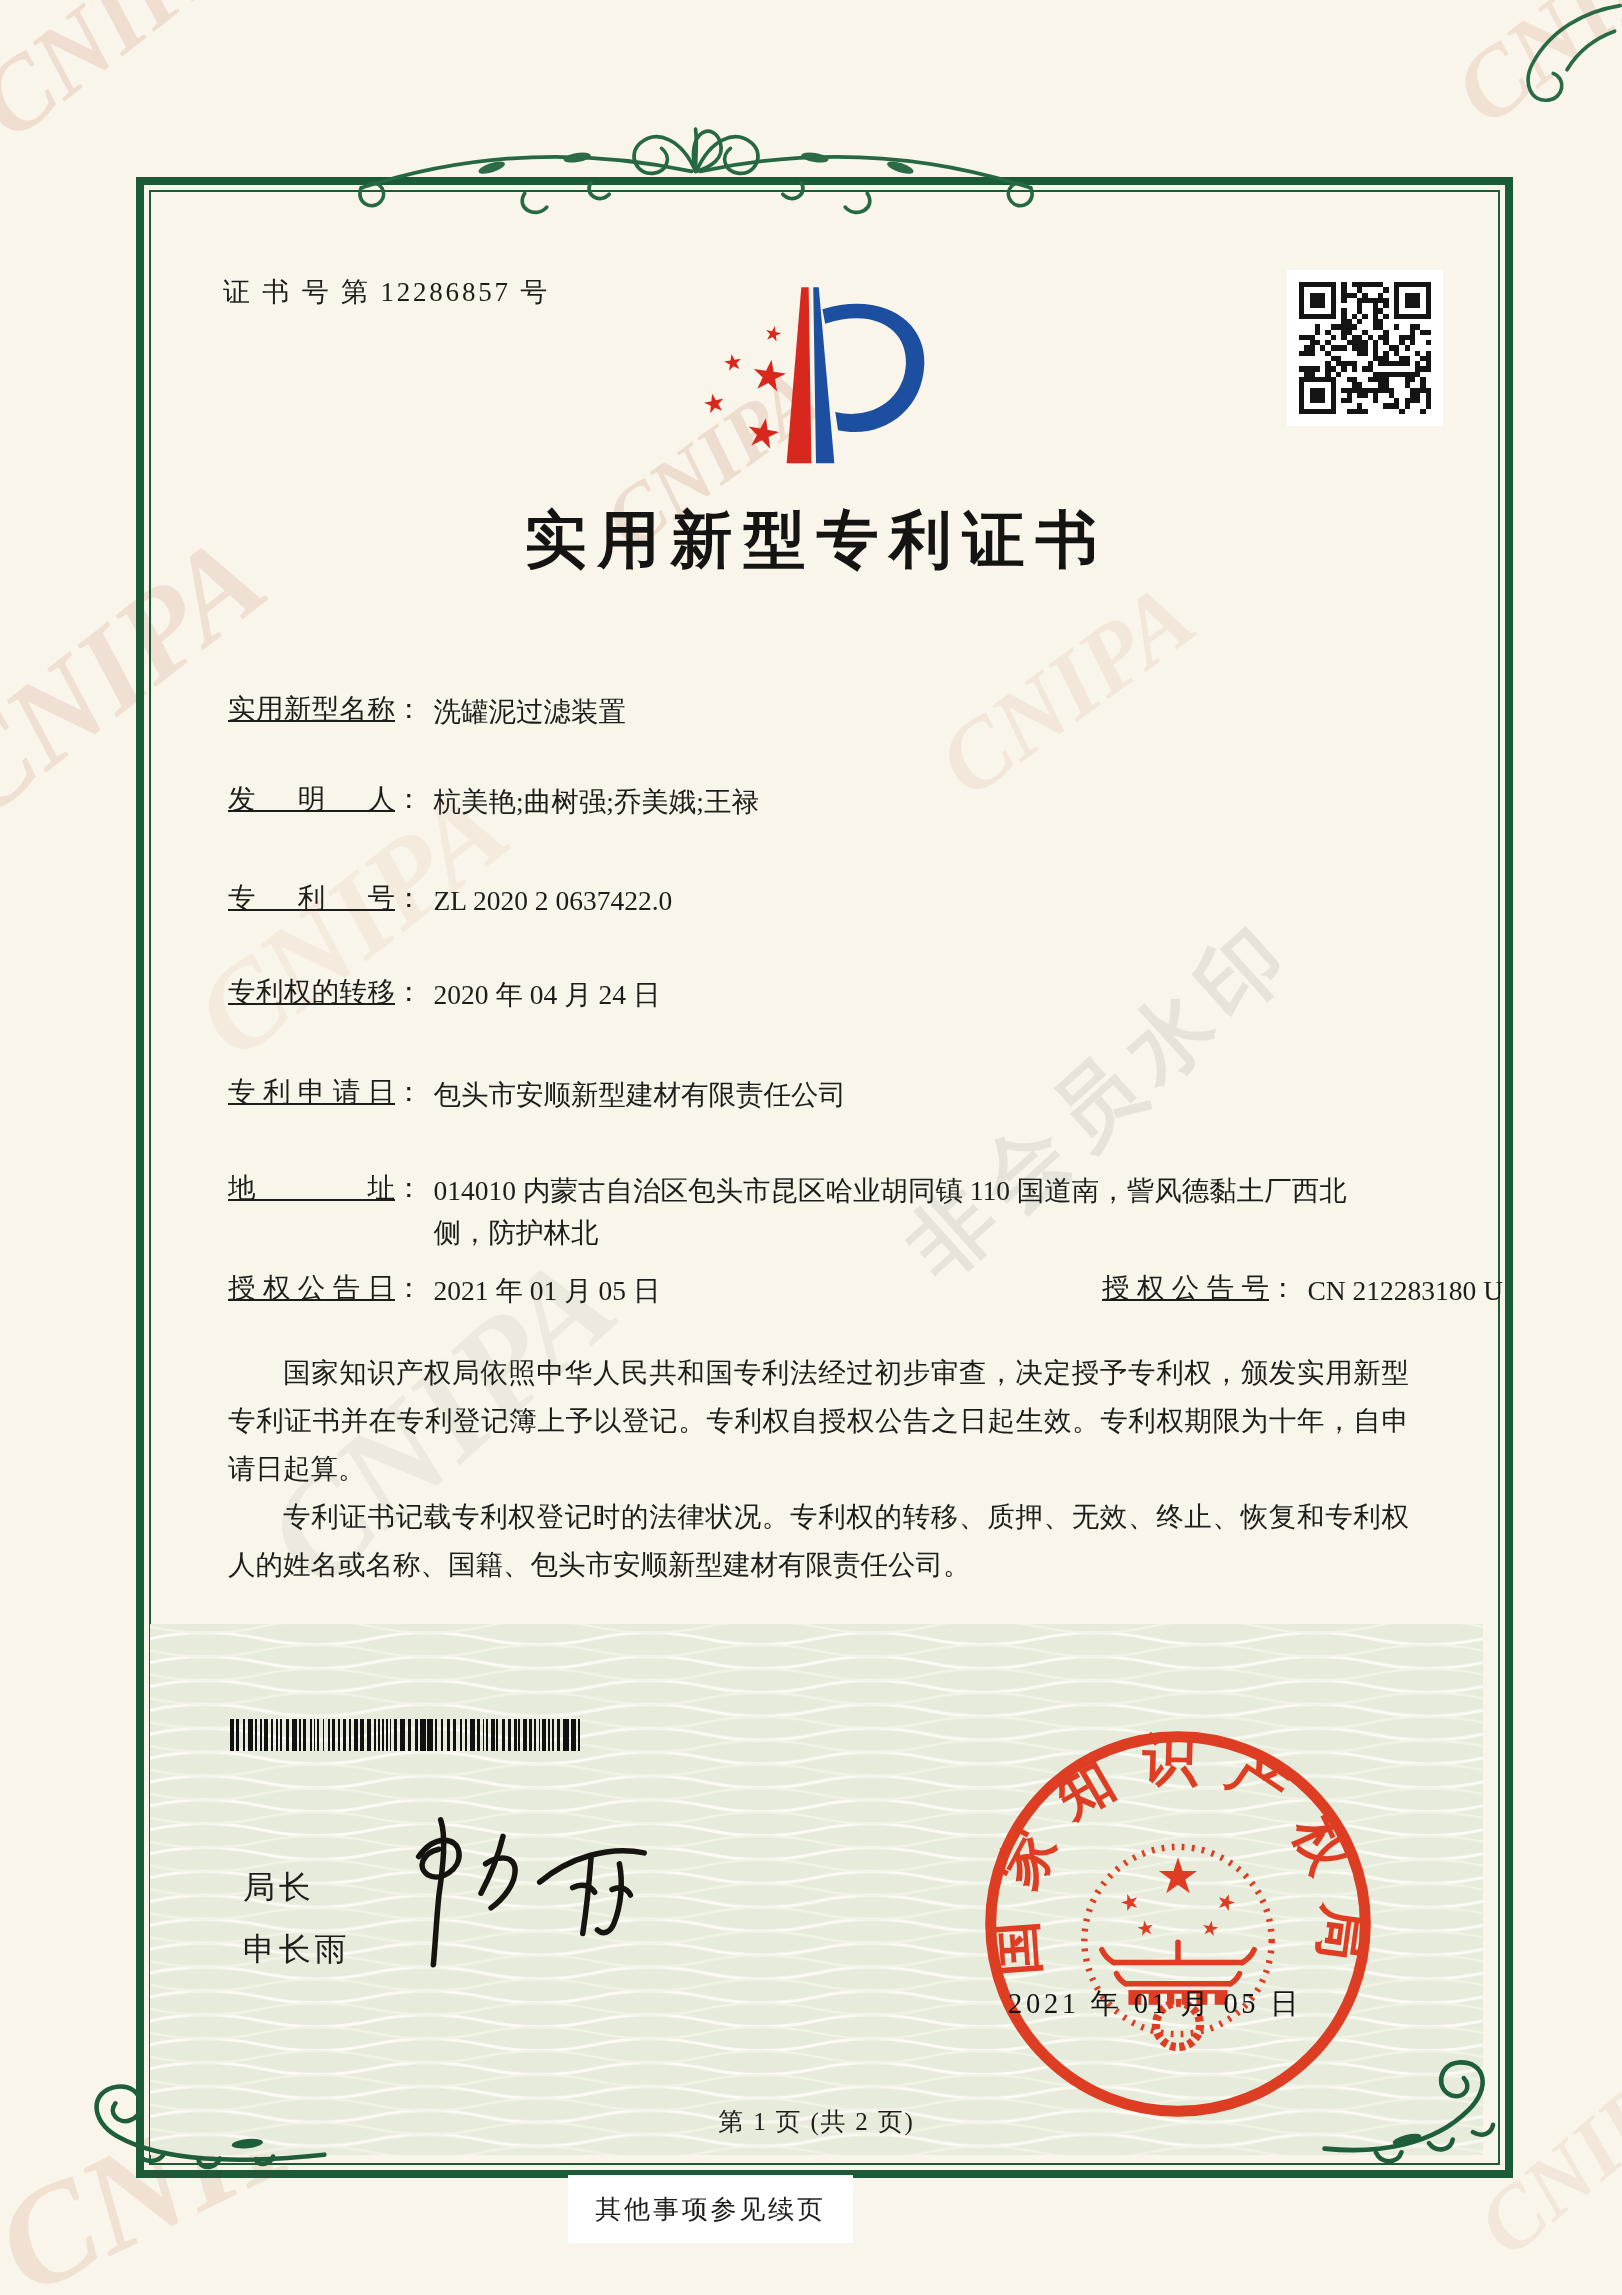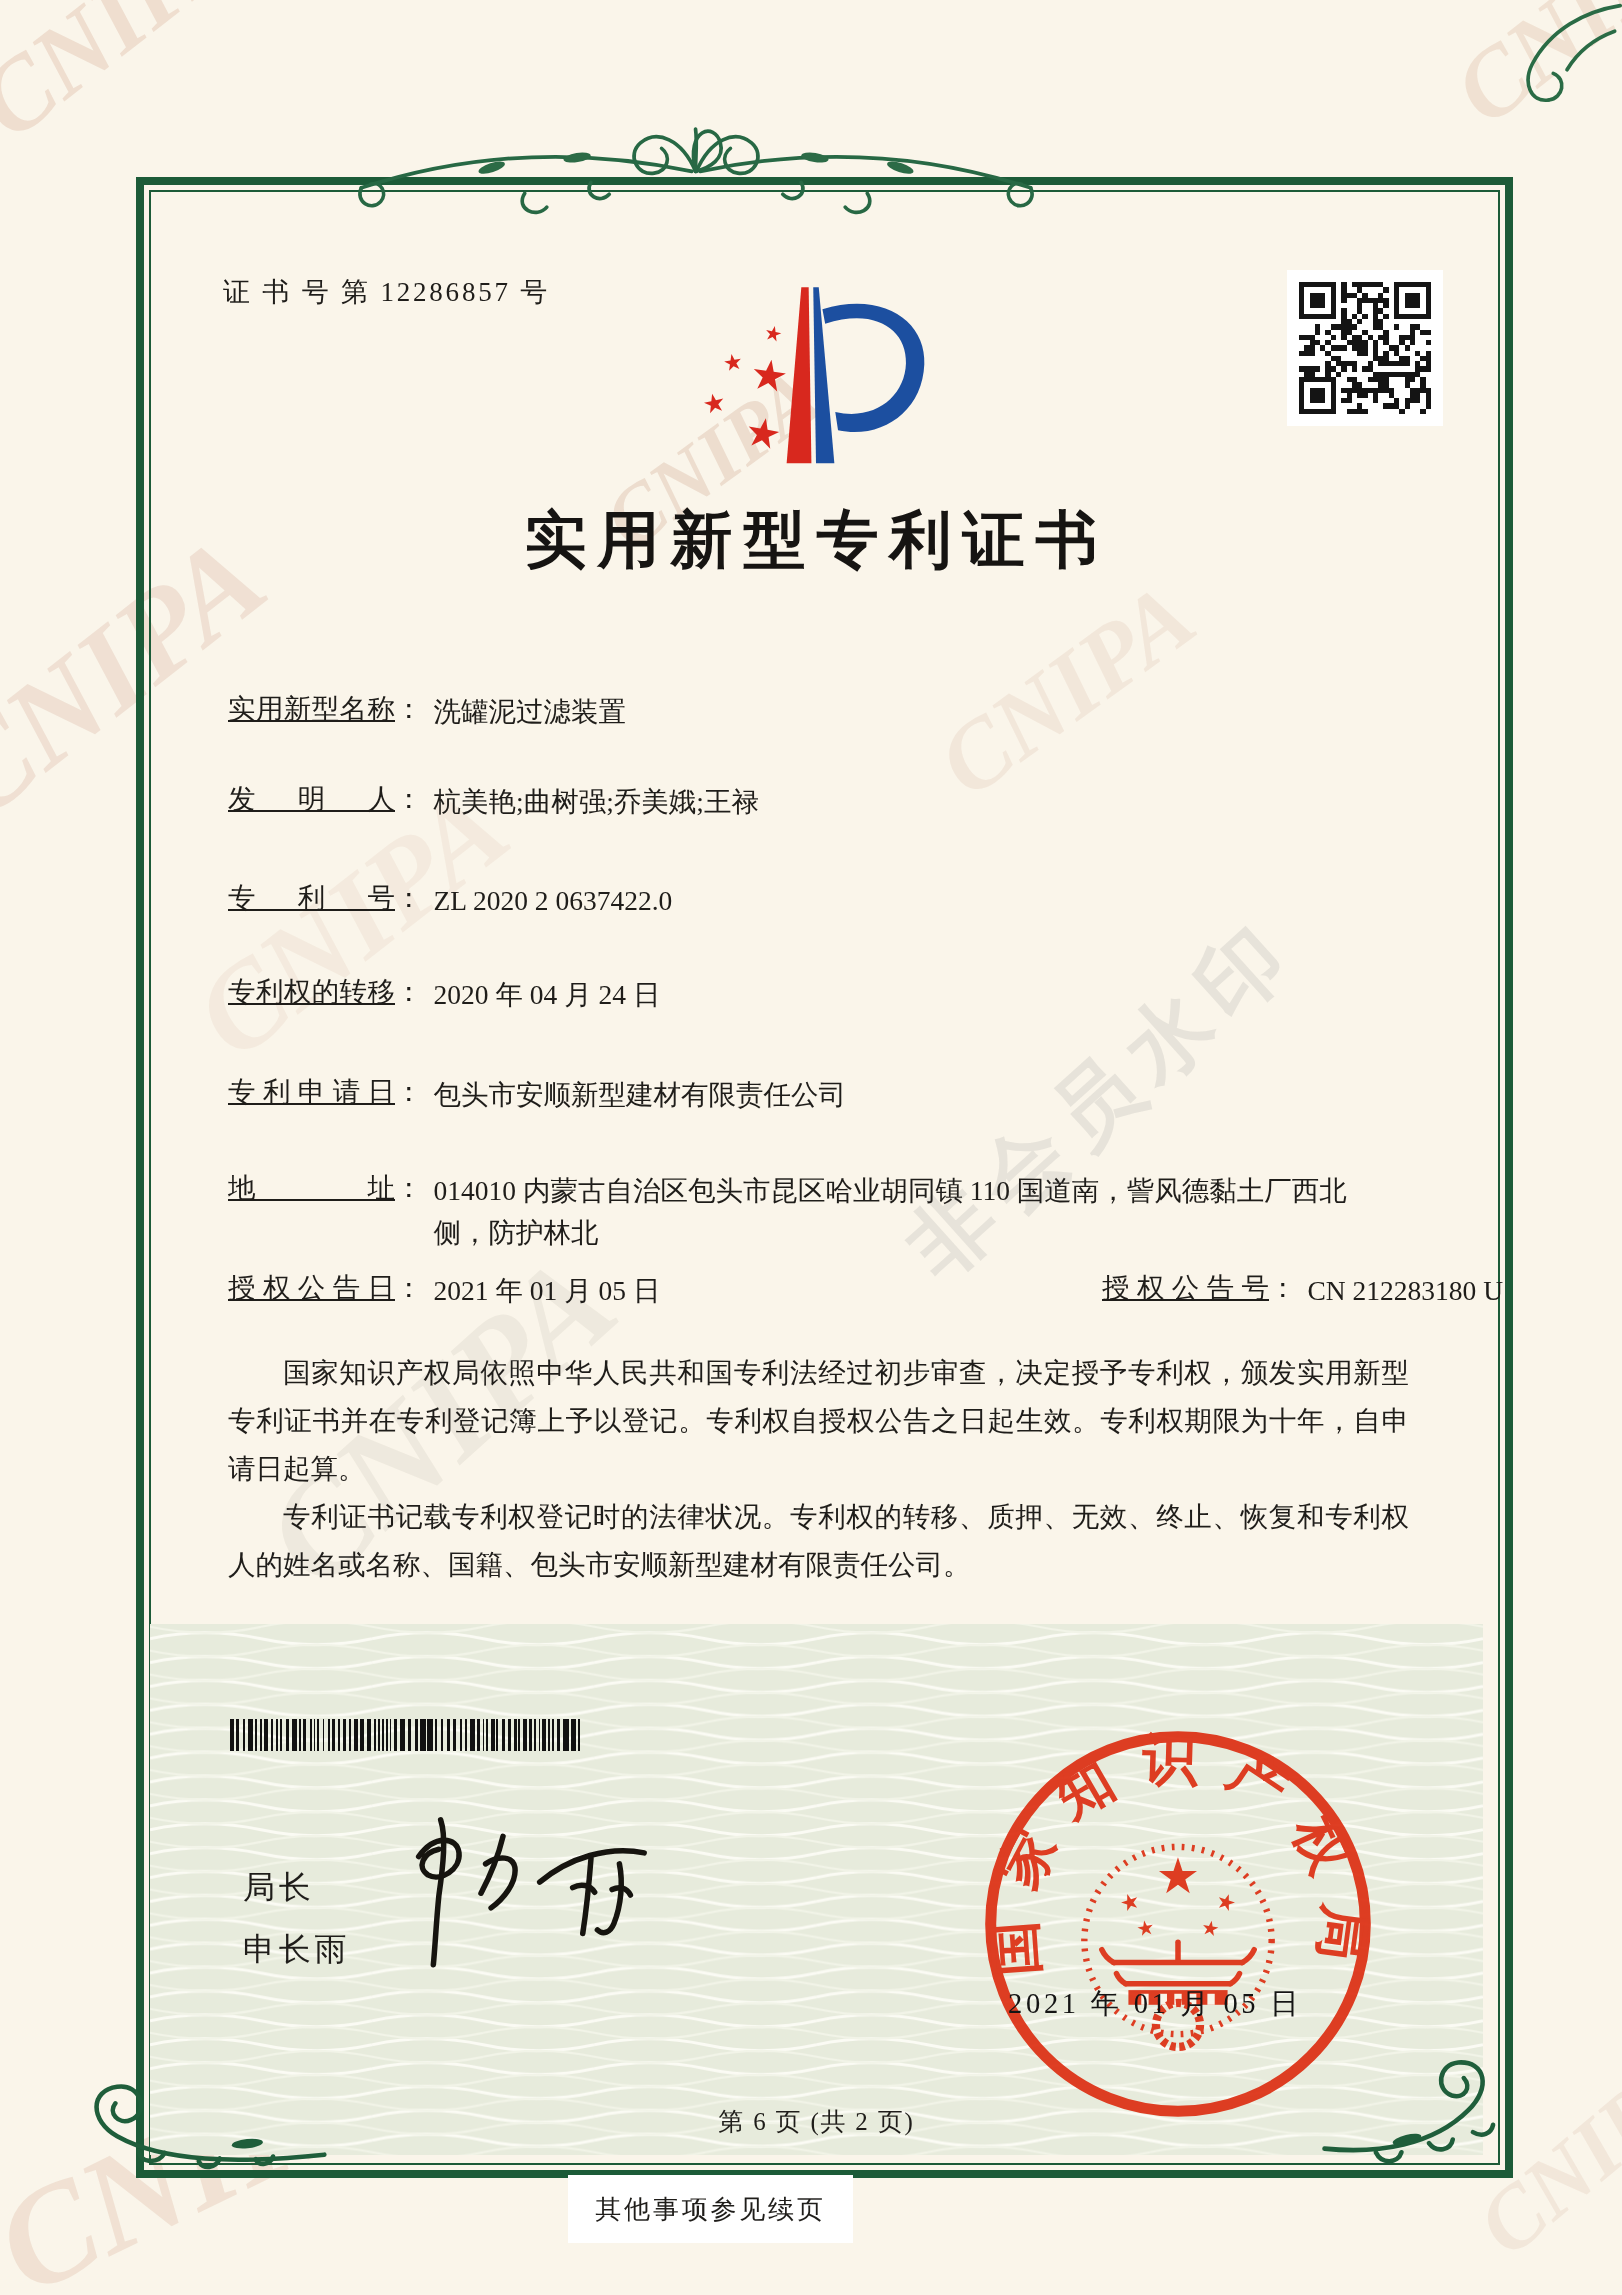--- a/index.html
+++ b/index.html
@@ -954,17 +954,17 @@
         <rect x="216" y="296" width="8" height="12"></rect>
         <rect x="232" y="296" width="8" height="12"></rect>
         <rect x="252" y="296" width="8" height="12"></rect>
       </g>
       <circle cx="220" cy="330" r="24" fill="none" stroke="#dd3014" stroke-width="9" stroke-dasharray="6 4"></circle>
     </g>
   </g>
 </svg>
 <div class="seal-date">2021 年 01 月 05 日</div>
 
-<div class="page-info">第 6 页 (共 2 页)</div>
+<div class="page-info">第 1 页 (共 2 页)</div>
 <div class="cont-box">
   <span class="cont-note">其他事项参见续页</span>
 </div>
 
 
 </body></html>

